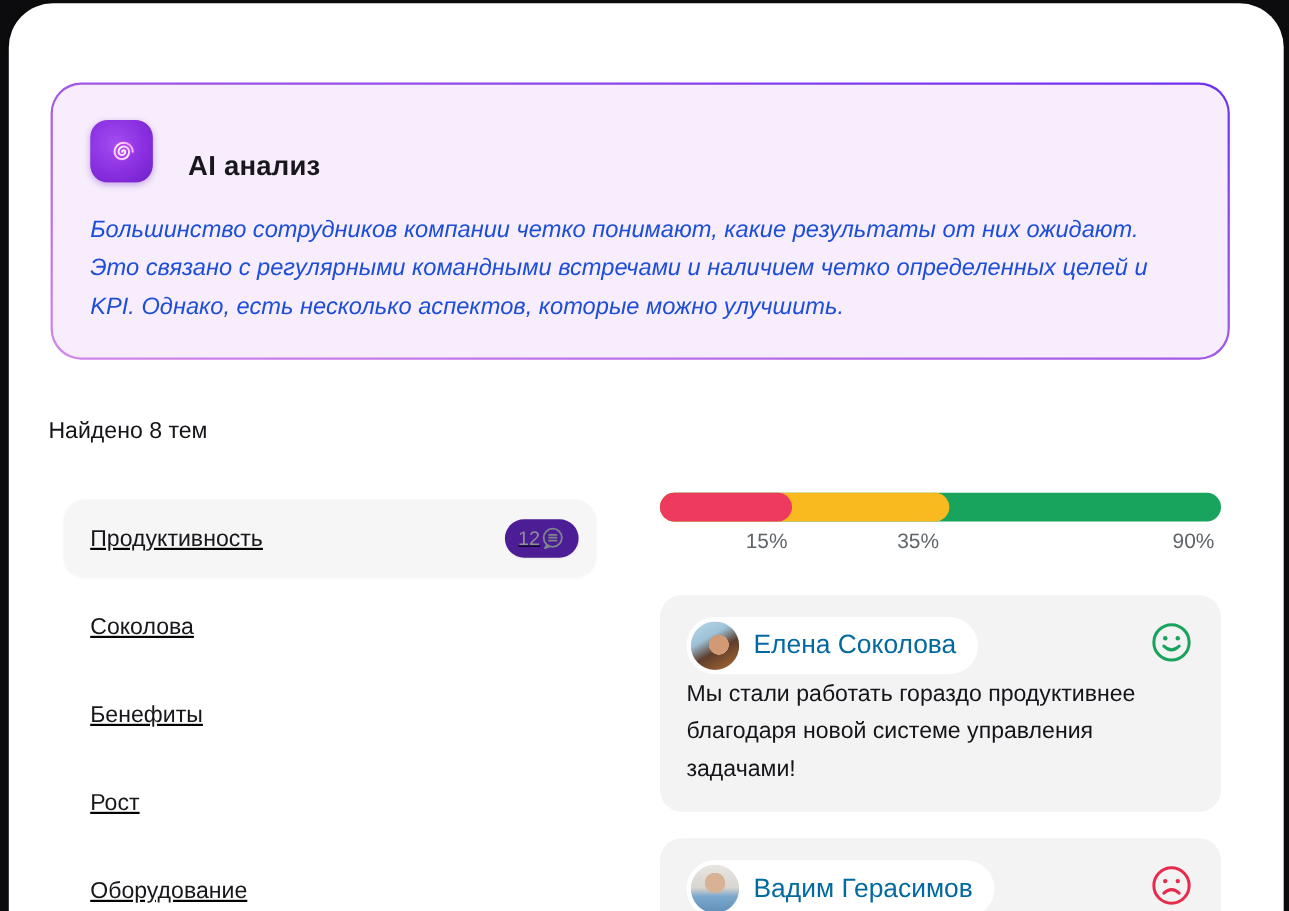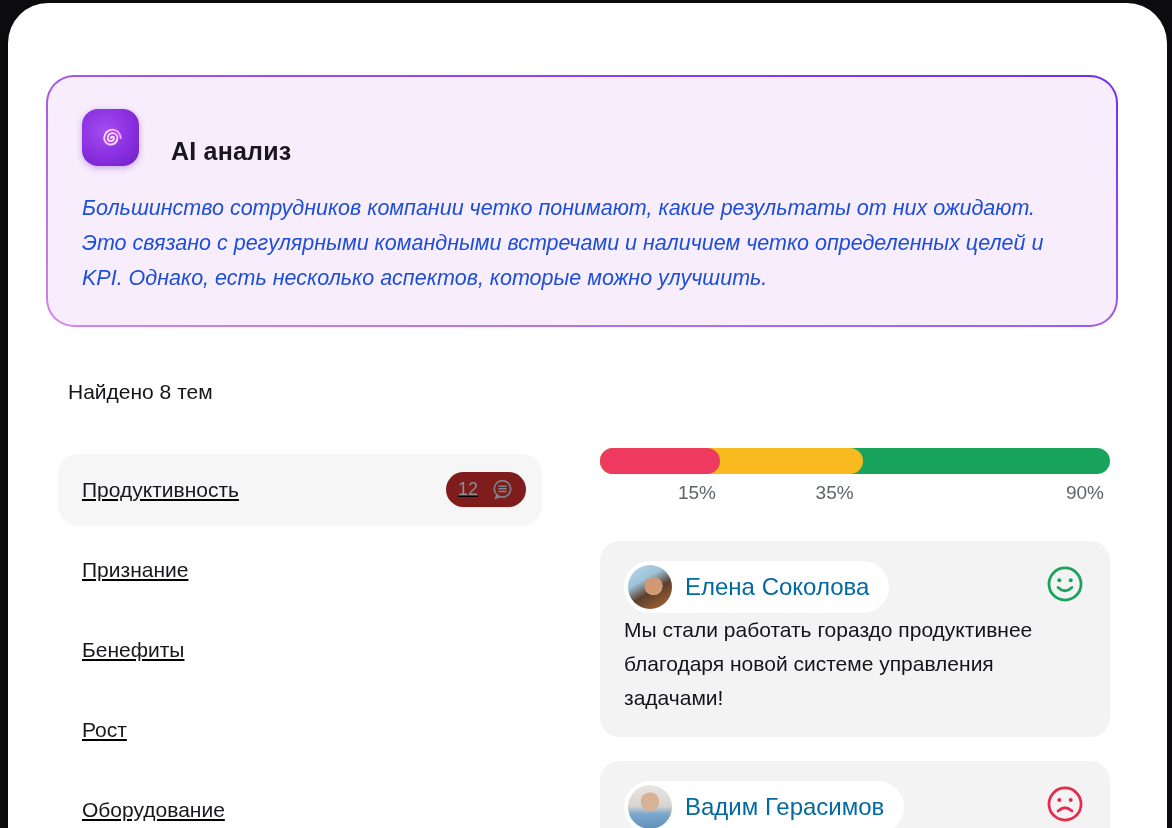--- a/index.html
+++ b/index.html
@@ -44,38 +44,38 @@
   .ai-title{
     font-size:25px;font-weight:700;color:#17171d;letter-spacing:.2px;
   }
   .ai-body{
     margin-top:25px;
     max-width:1010px;
     font-size:21.5px;line-height:35px;color:#1d4ed8;font-style:italic;
   }
   
   .themes-header{
-    position:absolute;left:60px;top:377px;
+    position:absolute;left:36px;top:377px;
     font-size:21px;font-weight:500;color:#141419;
   }
   
   .theme-list{position:absolute;left:50px;top:451px;width:484px;}
   .theme-row{
     height:71px;border-radius:20px;
     display:flex;align-items:center;justify-content:space-between;
     padding:0 16px 0 24px;box-sizing:border-box;
     cursor:pointer;
     text-decoration:underline;
   }
   .theme-row + .theme-row{margin-top:9px;}
   .theme-row.selected{background:#f6f6f7;box-shadow:0 1px 2px rgba(0,0,0,.03);}
   .theme-label{font-size:21px;color:#17171c;}
   .count-badge{
-    display:flex;align-items:center;gap:13px;
-    background:#7f1d1d;border-radius:999px;
+    display:flex;align-items:center;gap:0;
+    background:#4c1d95;border-radius:999px;
     padding:6px 12px;
     box-shadow:0 1px 2px rgba(0,0,0,.05);
   }
   .count-badge .num{font-size:18px;color:#8b9196;}
   
   .right-col{position:absolute;left:592px;top:445px;width:510px;}
   .sentiment-bar{
     position:relative;height:26px;border-radius:13px;overflow:visible;
   }
   .seg{position:absolute;top:0;height:100%;border-radius:13px;}
@@ -162,21 +162,21 @@
           <circle cx="12" cy="11.3" r="8.6" stroke="#7d868c" stroke-width="1.7"></circle>
           <path d="M6.2 18.2 L4.6 21.2 L9.2 19.6" stroke="#7d868c" stroke-width="1.7" fill="#7d868c" stroke-linejoin="round"></path>
           <line x1="8.4" y1="8.6" x2="15.6" y2="8.6" stroke="#7d868c" stroke-width="1.6" stroke-linecap="round"></line>
           <line x1="8.4" y1="11.3" x2="15.6" y2="11.3" stroke="#7d868c" stroke-width="1.6" stroke-linecap="round"></line>
           <line x1="8.4" y1="14" x2="15.6" y2="14" stroke="#7d868c" stroke-width="1.6" stroke-linecap="round"></line>
         </svg>
       </span>
     </div>
 
     <div class="theme-row">
-      <span class="theme-label">Признание</span>
+      <span class="theme-label">Соколова</span>
     </div>
 
     <div class="theme-row">
       <span class="theme-label">Бенефиты</span>
     </div>
 
     <div class="theme-row">
       <span class="theme-label">Рост</span>
     </div>
 

